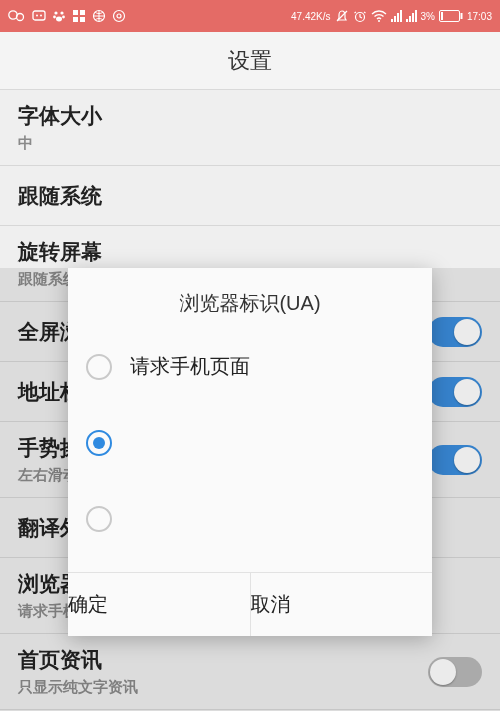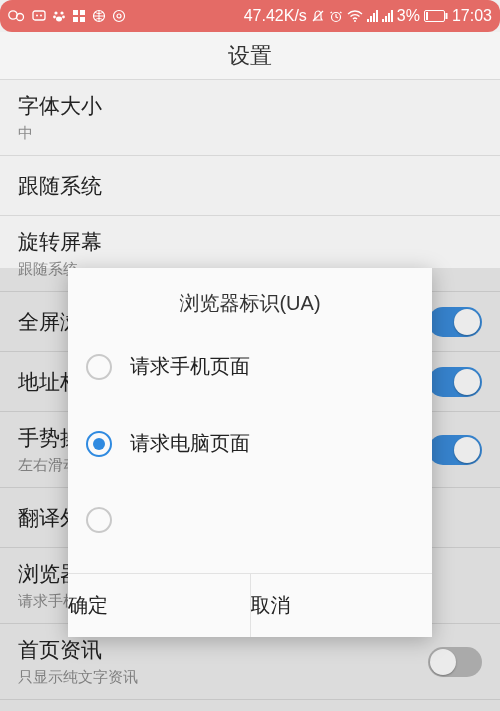--- a/index.html
+++ b/index.html
@@ -1,33 +1,33 @@
 <!DOCTYPE html>
 <html><head>
 <meta charset="utf-8">
 <style>
   * { margin: 0; padding: 0; box-sizing: border-box; font-family: -apple-system, "Helvetica Neue", Arial, sans-serif; }
   html, body { width: 500px; height: 711px; overflow: hidden; background: #efefef; }
   .screen { position: relative; width: 500px; height: 711px; }
 
   
-  .status-bar { height: 32px; background: #e46b66; color: #fff; display: flex; align-items: center; justify-content: space-between; padding: 0 8px; font-size: 16px; border-radius: 12px; }
+  .status-bar { height: 32px; background: #e46b66; color: #fff; display: flex; align-items: center; justify-content: space-between; padding: 0 8px; font-size: 10px; }
   .status-left, .status-right { display: flex; align-items: center; gap: 6px; }
   .status-right { gap: 4px; }
   .ico { display: inline-flex; align-items: center; justify-content: center; }
   .ico svg { display: block; }
 
   
-  .header { height: 48px; background: #f4f4f4; display: flex; align-items: center; justify-content: center; border-bottom: 1px solid #d9d9d9; }
+  .header { height: 58px; background: #f4f4f4; display: flex; align-items: center; justify-content: center; border-bottom: 1px solid #d9d9d9; }
   .header-title { font-size: 22px; color: #333; }
 
   
   .list { }
   .row { background: #efefef; border-bottom: 1px solid #d7d7d7; padding: 12px 18px; display: flex; align-items: center; justify-content: space-between; min-height: 60px; }
-  .row .labels { display: flex; flex-direction: column; gap: 4px; }
+  .row .labels { display: flex; flex-direction: column; gap: 4px; font-weight: bold; }
   .row .title { font-size: 21px; color: #222; }
   .row .sub { font-size: 15px; color: #8a8a8a; }
 
   
   .toggle { width: 54px; height: 30px; border-radius: 15px; position: relative; }
   .toggle .knob { position: absolute; top: 2px; width: 26px; height: 26px; border-radius: 50%; background: #fff; box-shadow: 0 1px 2px rgba(0,0,0,0.3); }
   .toggle.on { background: #3b8ede; }
   .toggle.on .knob { right: 2px; }
   .toggle.off { background: #b9b9b9; }
   .toggle.off .knob { left: 2px; }
@@ -220,21 +220,20 @@
   <div class="dialog-title">浏览器标识(UA)</div>
   <div class="options">
     <div class="option">
       <span class="radio"></span>
       <span class="opt-label">请求手机页面</span>
     </div>
     <div class="option">
       <span class="radio sel">
             <span class="dot"></span>
           </span>
-      <span class="opt-label">请求电脑页面</span>
     </div>
     <div class="option">
       <span class="radio"></span>
     </div>
   </div>
   <div class="dialog-buttons">
     <div class="dbtn">确定</div>
     <div class="dbtn">取消</div>
   </div>
 </div>

